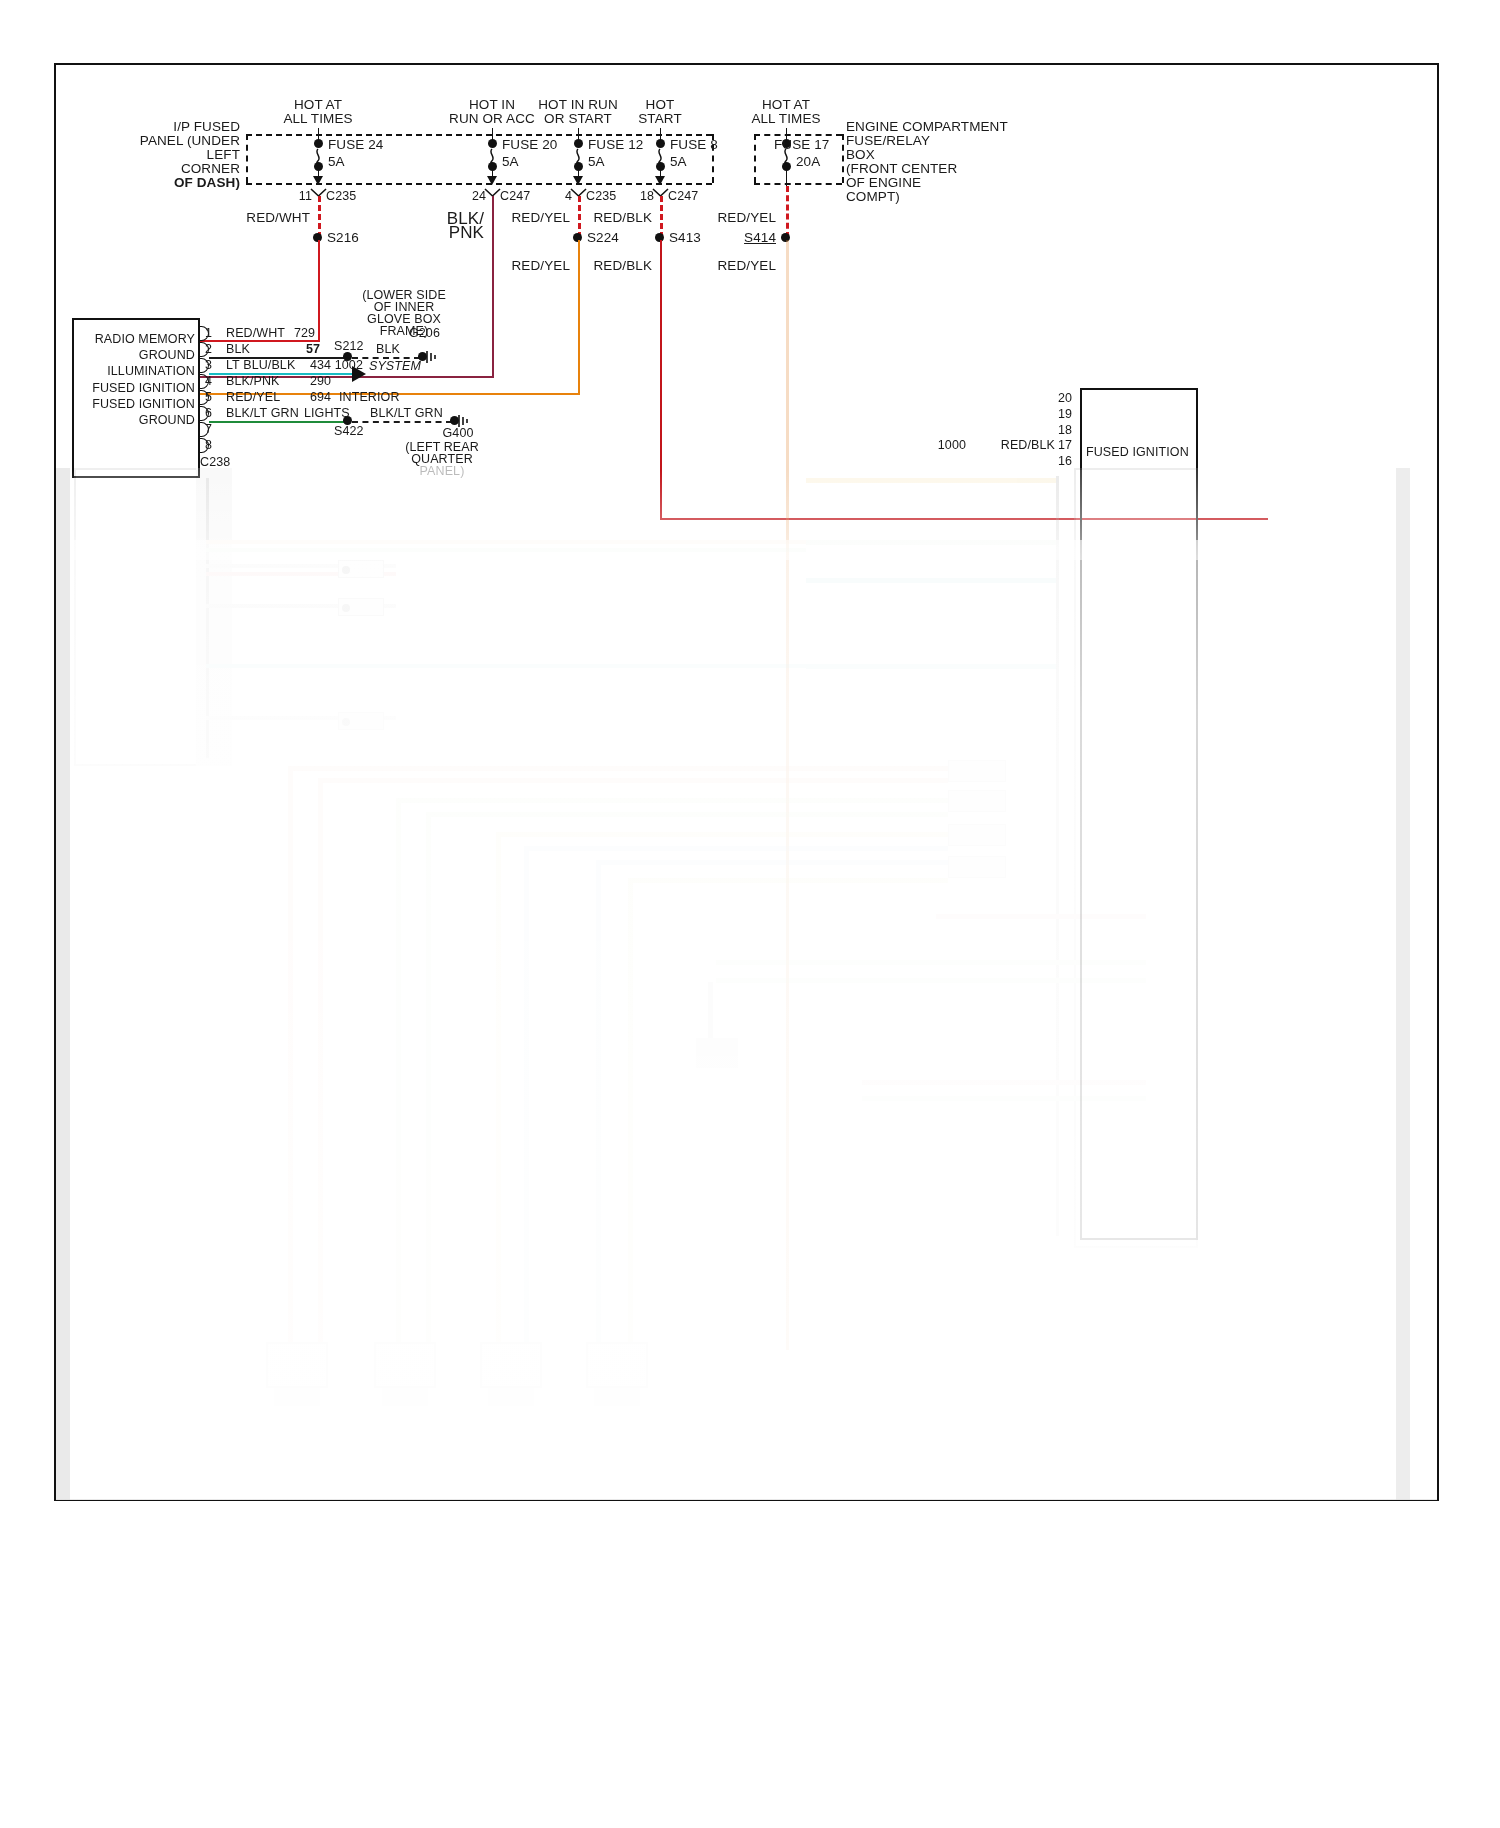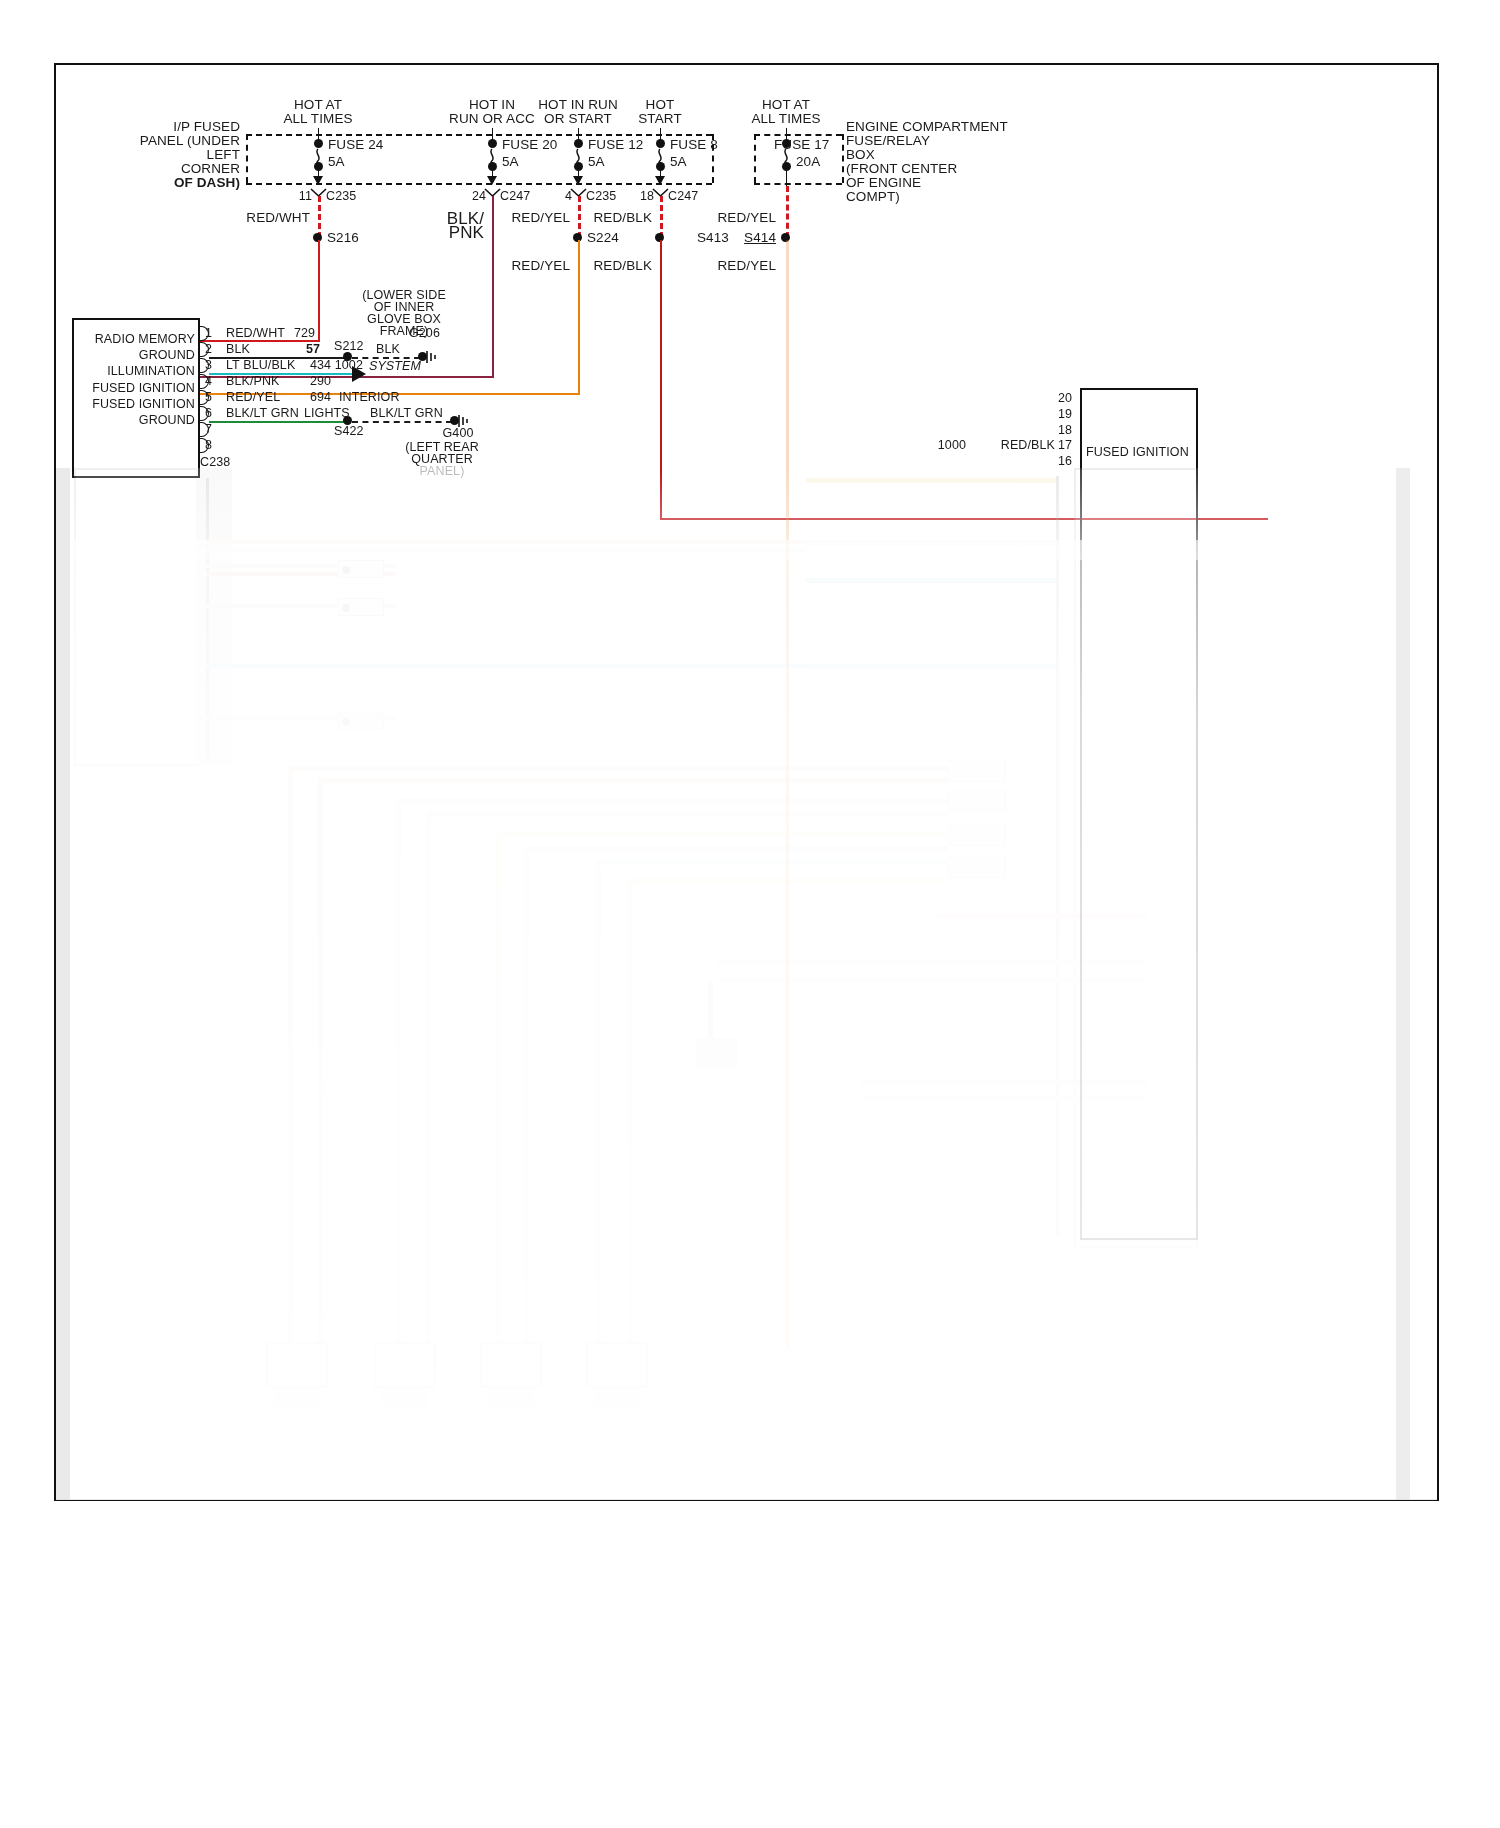--- a/index.html
+++ b/index.html
@@ -238,21 +238,21 @@
   <div class="t" style="left:670px; top:137px;">FUSE 8</div>
   <div class="t" style="left:670px; top:154px;">5A</div>
   <svg class="conn-y" style="left:652px; top:188px;" width="17" height="12" viewBox="0 0 17 12">
     <path d="M1 1 L8.5 8 L16 1" stroke="#111" stroke-width="1.6" fill="none"></path>
   </svg>
   <div class="t r sm" style="left:654px; top:189px;">18</div>
   <div class="t sm" style="left:668px; top:189px;">C247</div>
   <div class="wirev" style="left:660px; top:196px; height:42px; border-left:3px dashed #d0181f;"></div>
   <div class="t r" style="left:652px; top:210px;">RED/BLK</div>
   <div class="dot" style="left:655px; top:233px;"></div>
-  <div class="t" style="left:669px; top:230px;margin-left:28px;">S413</div>
+  <div class="t" style="left:669px; top:230px;">S413</div>
   <div class="t r" style="left:652px; top:258px;">RED/BLK</div>
 
   <div class="wirev" style="left:660px; top:240px; height:278px; border-left:2.4px solid #c2151b;"></div>
   <div class="wire" style="left:660px; top:518px; width:608px; border-top:2.4px solid #c2151b;"></div>
 
   <div class="t c" style="left:786px; top:97px;">HOT AT</div>
   <div class="t c" style="left:786px; top:111px;">ALL TIMES</div>
   <div class="vline" style="left:786px; top:128px; height:16px;"></div>
   <div class="dot" style="left:782px; top:139px;"></div>
   <svg class="fuse-sq" style="left:781px; top:144px;" width="11" height="22" viewBox="0 0 11 22">

